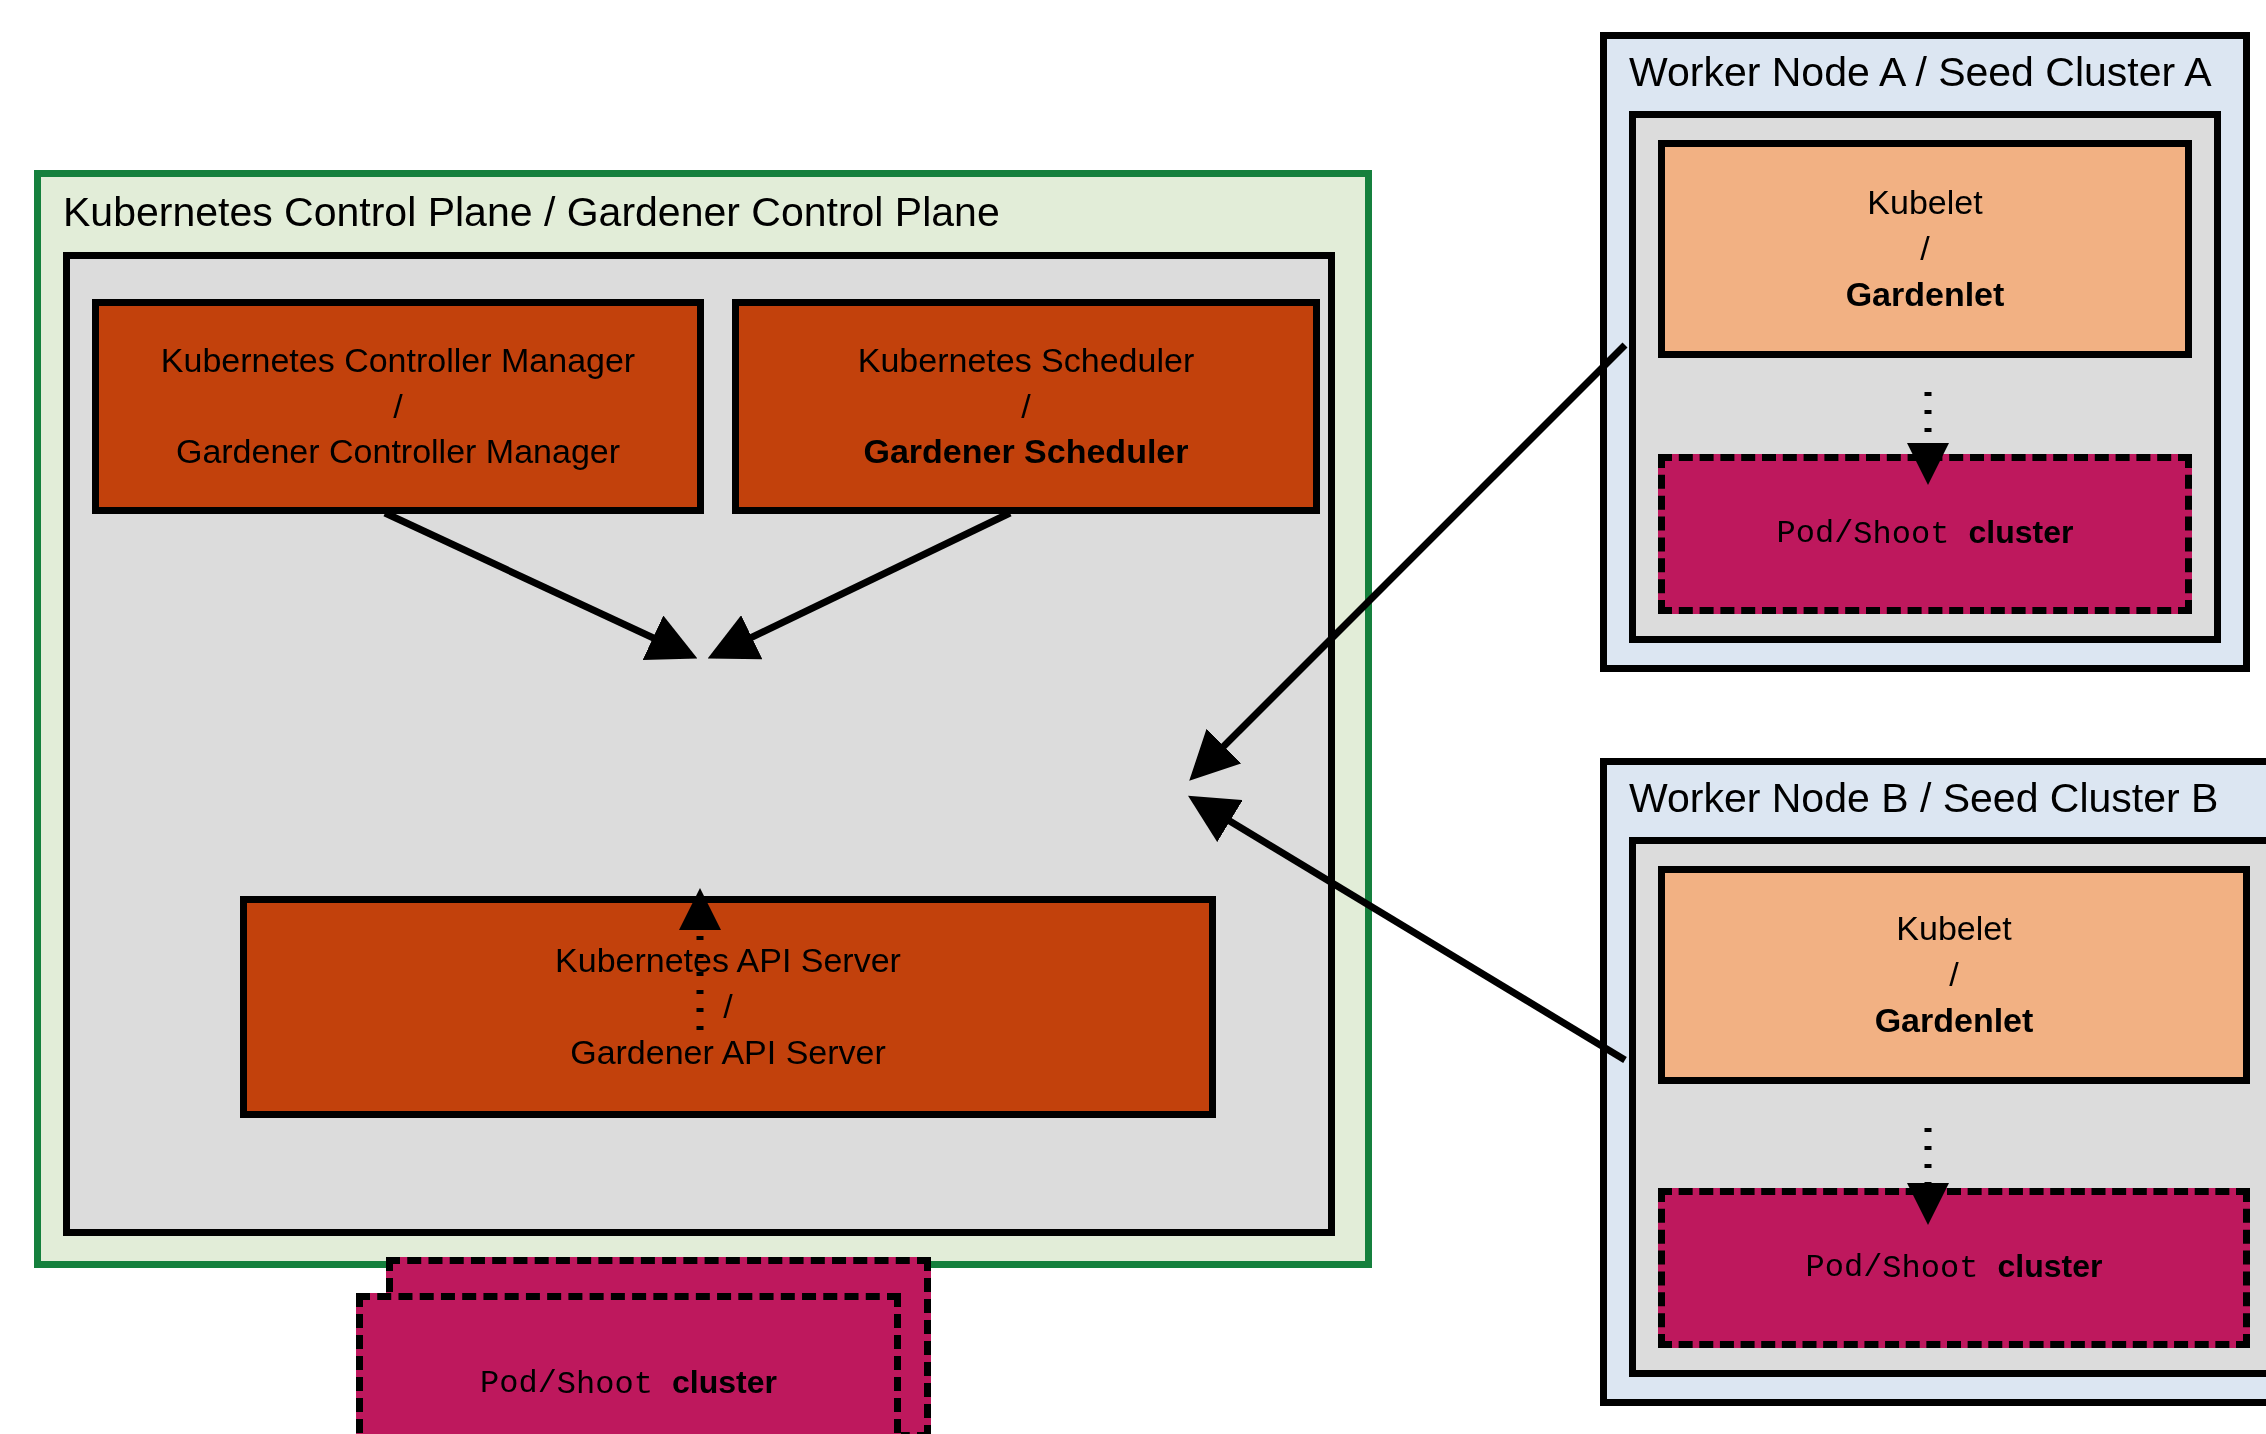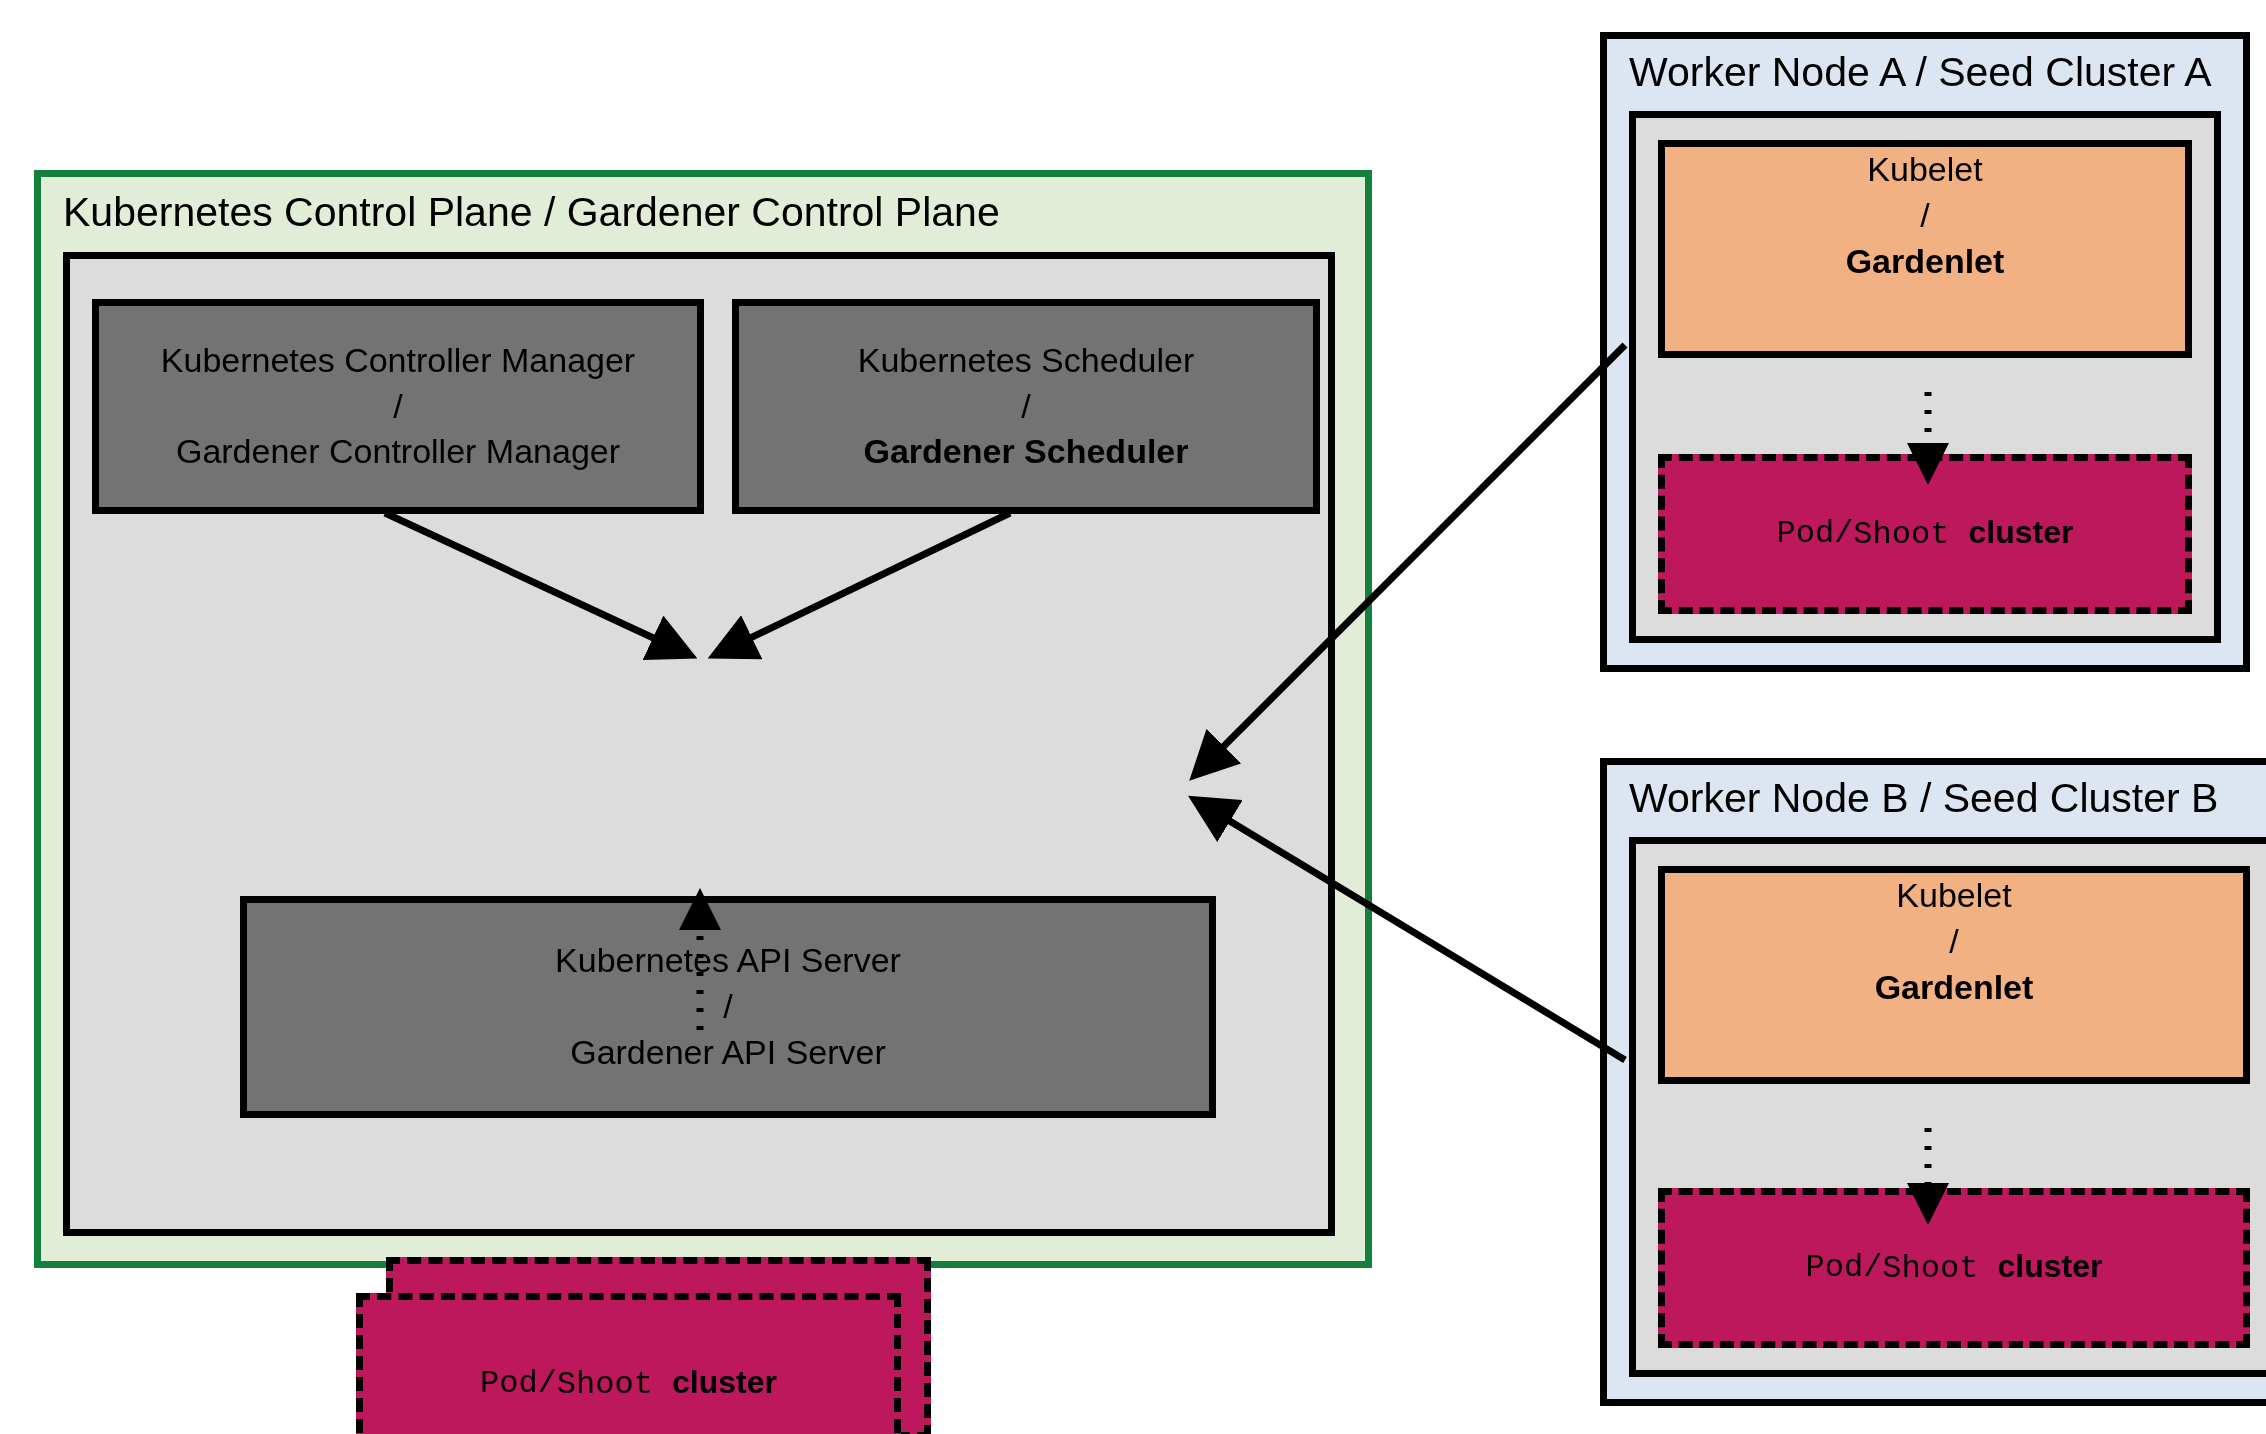--- a/index.html
+++ b/index.html
@@ -17,21 +17,21 @@
     position:absolute;left:22px;top:12px;
     font-size:41px;line-height:1.15;white-space:nowrap;
   }
   #control-plane-inner{
     position:absolute;left:22px;top:75px;
     width:1272px;height:984px;
     background:#dcdcdc;border:7px solid #000;box-sizing:border-box;
   }
 
   .greenbox{
-    position:absolute;background:#737373;border:7px solid #000;
+    position:absolute;background:#c2410c;border:7px solid #000;
     box-sizing:border-box;display:flex;flex-direction:column;
     align-items:center;justify-content:center;
     font-size:34px;line-height:1.35;text-align:center;
   }
   #kcm-box{left:22px;top:40px;width:612px;height:215px;}
   #ksched-box{left:662px;top:40px;width:588px;height:215px;}
   #kapi-box{left:170px;top:625px;width:976px;height:222px;margin-top:12px;}
 
   .bold{font-weight:bold;}
 
@@ -60,21 +60,21 @@
     font-size:41px;line-height:1.15;white-space:nowrap;
   }
   .node-inner{
     position:absolute;left:22px;top:72px;right:22px;bottom:22px;
     background:#dcdcdc;border:7px solid #000;box-sizing:border-box;
   }
   .kubelet-box{
     position:absolute;left:22px;top:22px;right:22px;height:218px;
     background:#f2b183;border:7px solid #000;box-sizing:border-box;
     display:flex;flex-direction:column;align-items:center;
-    justify-content:flex-start;font-size:34px;line-height:1.35;text-align:center;
+    justify-content:center;font-size:34px;line-height:1.35;text-align:center;
   }
   .node-pod{
     position:absolute;left:22px;right:22px;bottom:22px;height:160px;
   }
 
   svg.overlay{position:absolute;left:0;top:0;width:2266px;height:1434px;
               pointer-events:none;}
 </style>
 </head>
 <body>

